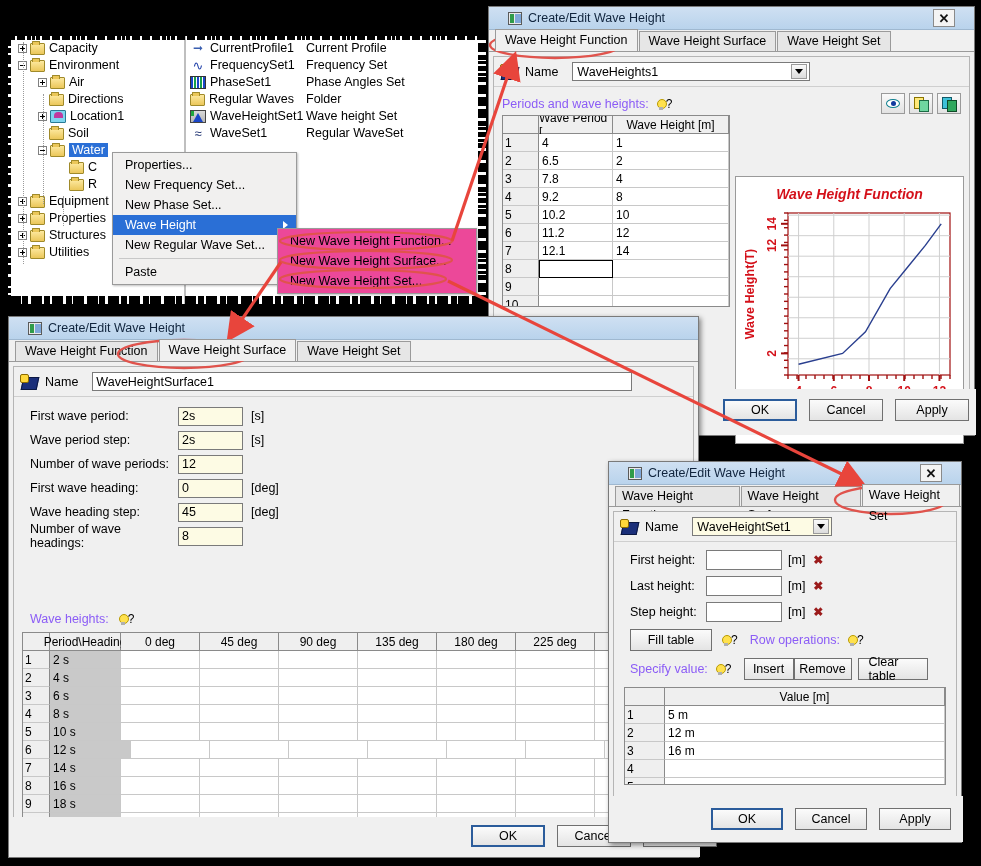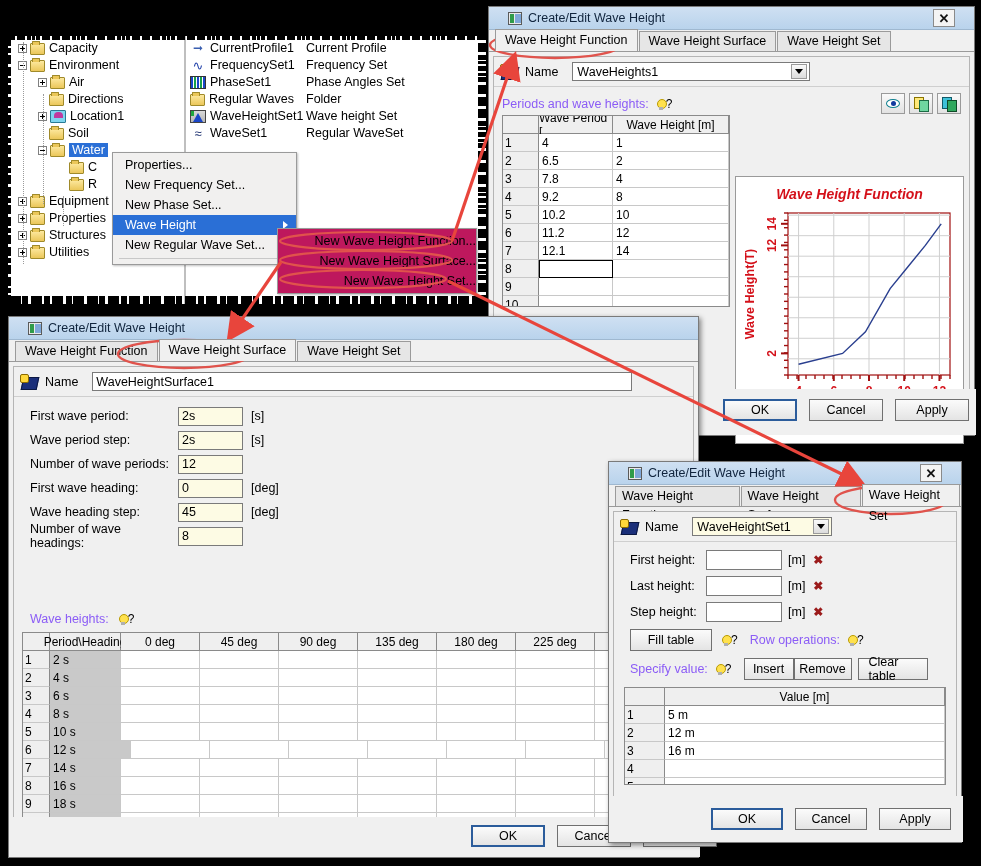--- a/index.html
+++ b/index.html
@@ -65,24 +65,23 @@
 
   
   #ctx-menu {
     left:112px; top:152px; width:185px;
     background:#f1f0ef; border:1px solid #9a9a9a;
     box-shadow: 1px 1px 2px rgba(0,0,0,.25);
     padding:2px 0;
   }
   #ctx-sub {
     left:277px; top:228px; width:200px;
-    background:#be185d; border:1px solid #9a9a9a;
+    background:#ec4899; border:1px solid #9a9a9a;
     box-shadow: 1px 1px 2px rgba(0,0,0,.25);
     padding:2px 0;
-    text-align:right;
   }
   .mi { height:20px; line-height:20px; padding-left:12px; font-size:12.5px; white-space:nowrap; position:relative; }
   .mi.hl { background:#2a6fd6; color:#fff; }
   .mi .arrow { position:absolute; right:8px; top:6px; width:0;height:0;
      border-left:5px solid currentColor; border-top:4px solid transparent; border-bottom:4px solid transparent; }
   .msep { height:1px; background:#c8c8c8; margin:3px 6px; }
 
   
   .dlg { background:#f0f0f0; border:1px solid #7a7a7a; box-shadow: 2px 2px 5px rgba(0,0,0,.45); }
   .dlg-title {
@@ -200,20 +199,21 @@
      repeating-linear-gradient(0deg,#000 0 5px,transparent 5px 11px),
      repeating-linear-gradient(0deg,transparent 0 3px,#000 3px 6px);"></div>
 
 <div class="abs" id="ctx-menu">
     <div class="mi"><span>Properties...</span></div>
     <div class="mi"><span>New Frequency Set...</span></div>
     <div class="mi"><span>New Phase Set...</span></div>
     <div class="mi hl"><span>Wave Height</span><span class="arrow"></span></div>
     <div class="mi"><span>New Regular Wave Set...</span></div>
     <div class="msep"></div>
+    <div class="mi"><span>Paste</span></div>
   </div>
 <div class="abs" id="ctx-sub">
     <div class="mi"><span>New Wave Height Function...</span></div>
     <div class="mi"><span>New Wave Height Surface...</span></div>
     <div class="mi"><span>New Wave Height Set...</span></div>
   </div>
 
 <div class="abs dlg" style="left:488px;top:6px;width:487px;height:430px;">
   <div class="dlg-title">
     <span class="dlg-ico"></span>

